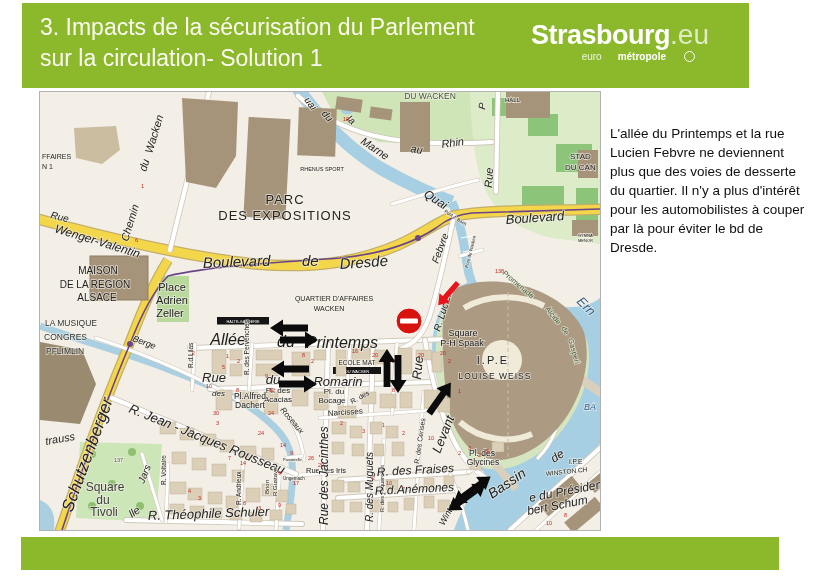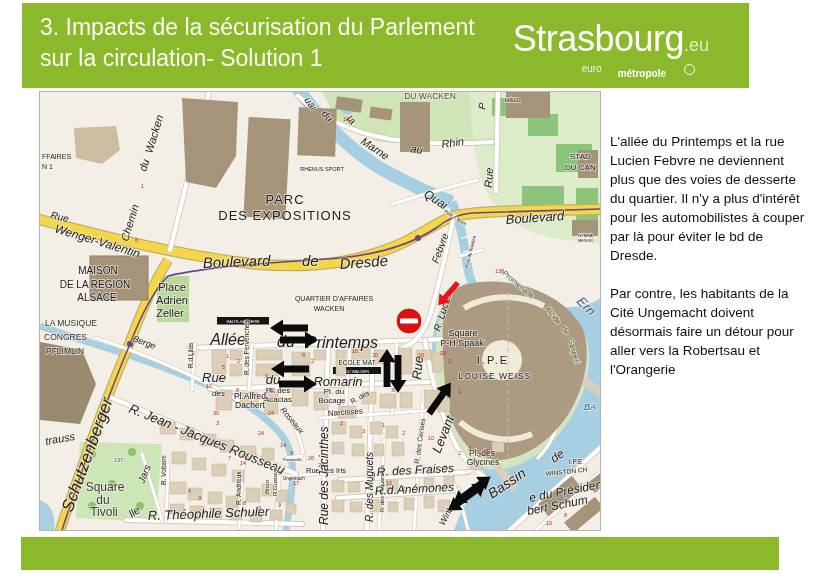--- a/index.html
+++ b/index.html
@@ -2,32 +2,32 @@
 <html><head>
 <meta charset="utf-8">
 <style>
   html,body{margin:0;padding:0;background:#fff;}
   #page{position:relative;width:822px;height:578px;background:#fff;overflow:hidden;
         font-family:"Liberation Sans", sans-serif;}
   
   .hdr{position:absolute;left:22px;top:3px;width:727px;height:85px;background:#8cb82c;}
   .hdr-title{position:absolute;left:18px;top:9px;color:#fbfbf2;font-size:23px;line-height:31px;font-weight:400;}
   .logo{position:absolute;right:40px;top:18px;text-align:right;color:#fff;line-height:1;}
-  .logo-main{font-size:36px;font-weight:normal;letter-spacing:-0.5px;text-align:center;}
-  .logo-tld{font-size:18px;font-weight:400;color:rgba(255,255,255,0.72);}
+  .logo-main{font-size:27px;font-weight:bold;letter-spacing:-0.5px;text-align:center;}
+  .logo-tld{font-size:28px;font-weight:400;color:rgba(255,255,255,0.72);}
   .logo-sub{font-size:10px;margin-top:2px;color:rgba(255,255,255,0.85);display:flex;justify-content:flex-end;align-items:center;gap:16px;padding-right:14px;}
-  .logo-sub b{color:#fff;margin-top:10px;}
+  .logo-sub b{color:#fff;}
   .logo-ring{display:inline-block;width:9px;height:9px;border:1.6px solid #fff;border-radius:50%;margin-left:2px;}
   
   .map{position:absolute;left:40px;top:92px;width:560px;height:438px;outline:1px solid #b3b3b3;background:#f3efe7;}
   svg{display:block;}
   svg text{font-family:"Liberation Sans", sans-serif;}
   
   .panel{position:absolute;left:610px;top:124px;width:198px;color:#101010;font-size:13.5px;line-height:19px;}
-  .panel p{margin:8px 0 19px 0;}
+  .panel p{margin:0 0 19px 0;}
   
   .ftr{position:absolute;left:21px;top:537px;width:758px;height:33px;background:#8cb82c;}
 </style>
 </head>
 <body>
 
 <div id="page">
 
   <div class="hdr">
     <div class="hdr-title">
@@ -447,17 +447,16 @@
           <g>
             <circle cx="369" cy="229" r="13" fill="#d8130f" stroke="#fff" stroke-width="1"></circle>
             <rect x="360" y="226.6" width="18" height="4.8" rx="1.2" fill="#fff"></rect>
           </g>
         </g>
     </svg>
   </div>
 
   <div class="panel">
     <p>L'allée du Printemps et la rue Lucien Febvre ne deviennent plus que des voies de desserte du quartier. Il n'y a plus d'intérêt pour les automobilistes à couper par là pour éviter le bd de Dresde.</p>
-    <p>Par contre, les habitants de la Cité Ungemacht doivent désormais faire un détour pour aller vers la Robertsau et l'Orangerie</p>
   </div>
 
   <div class="ftr"></div>
 </div>
 
 </body></html>

